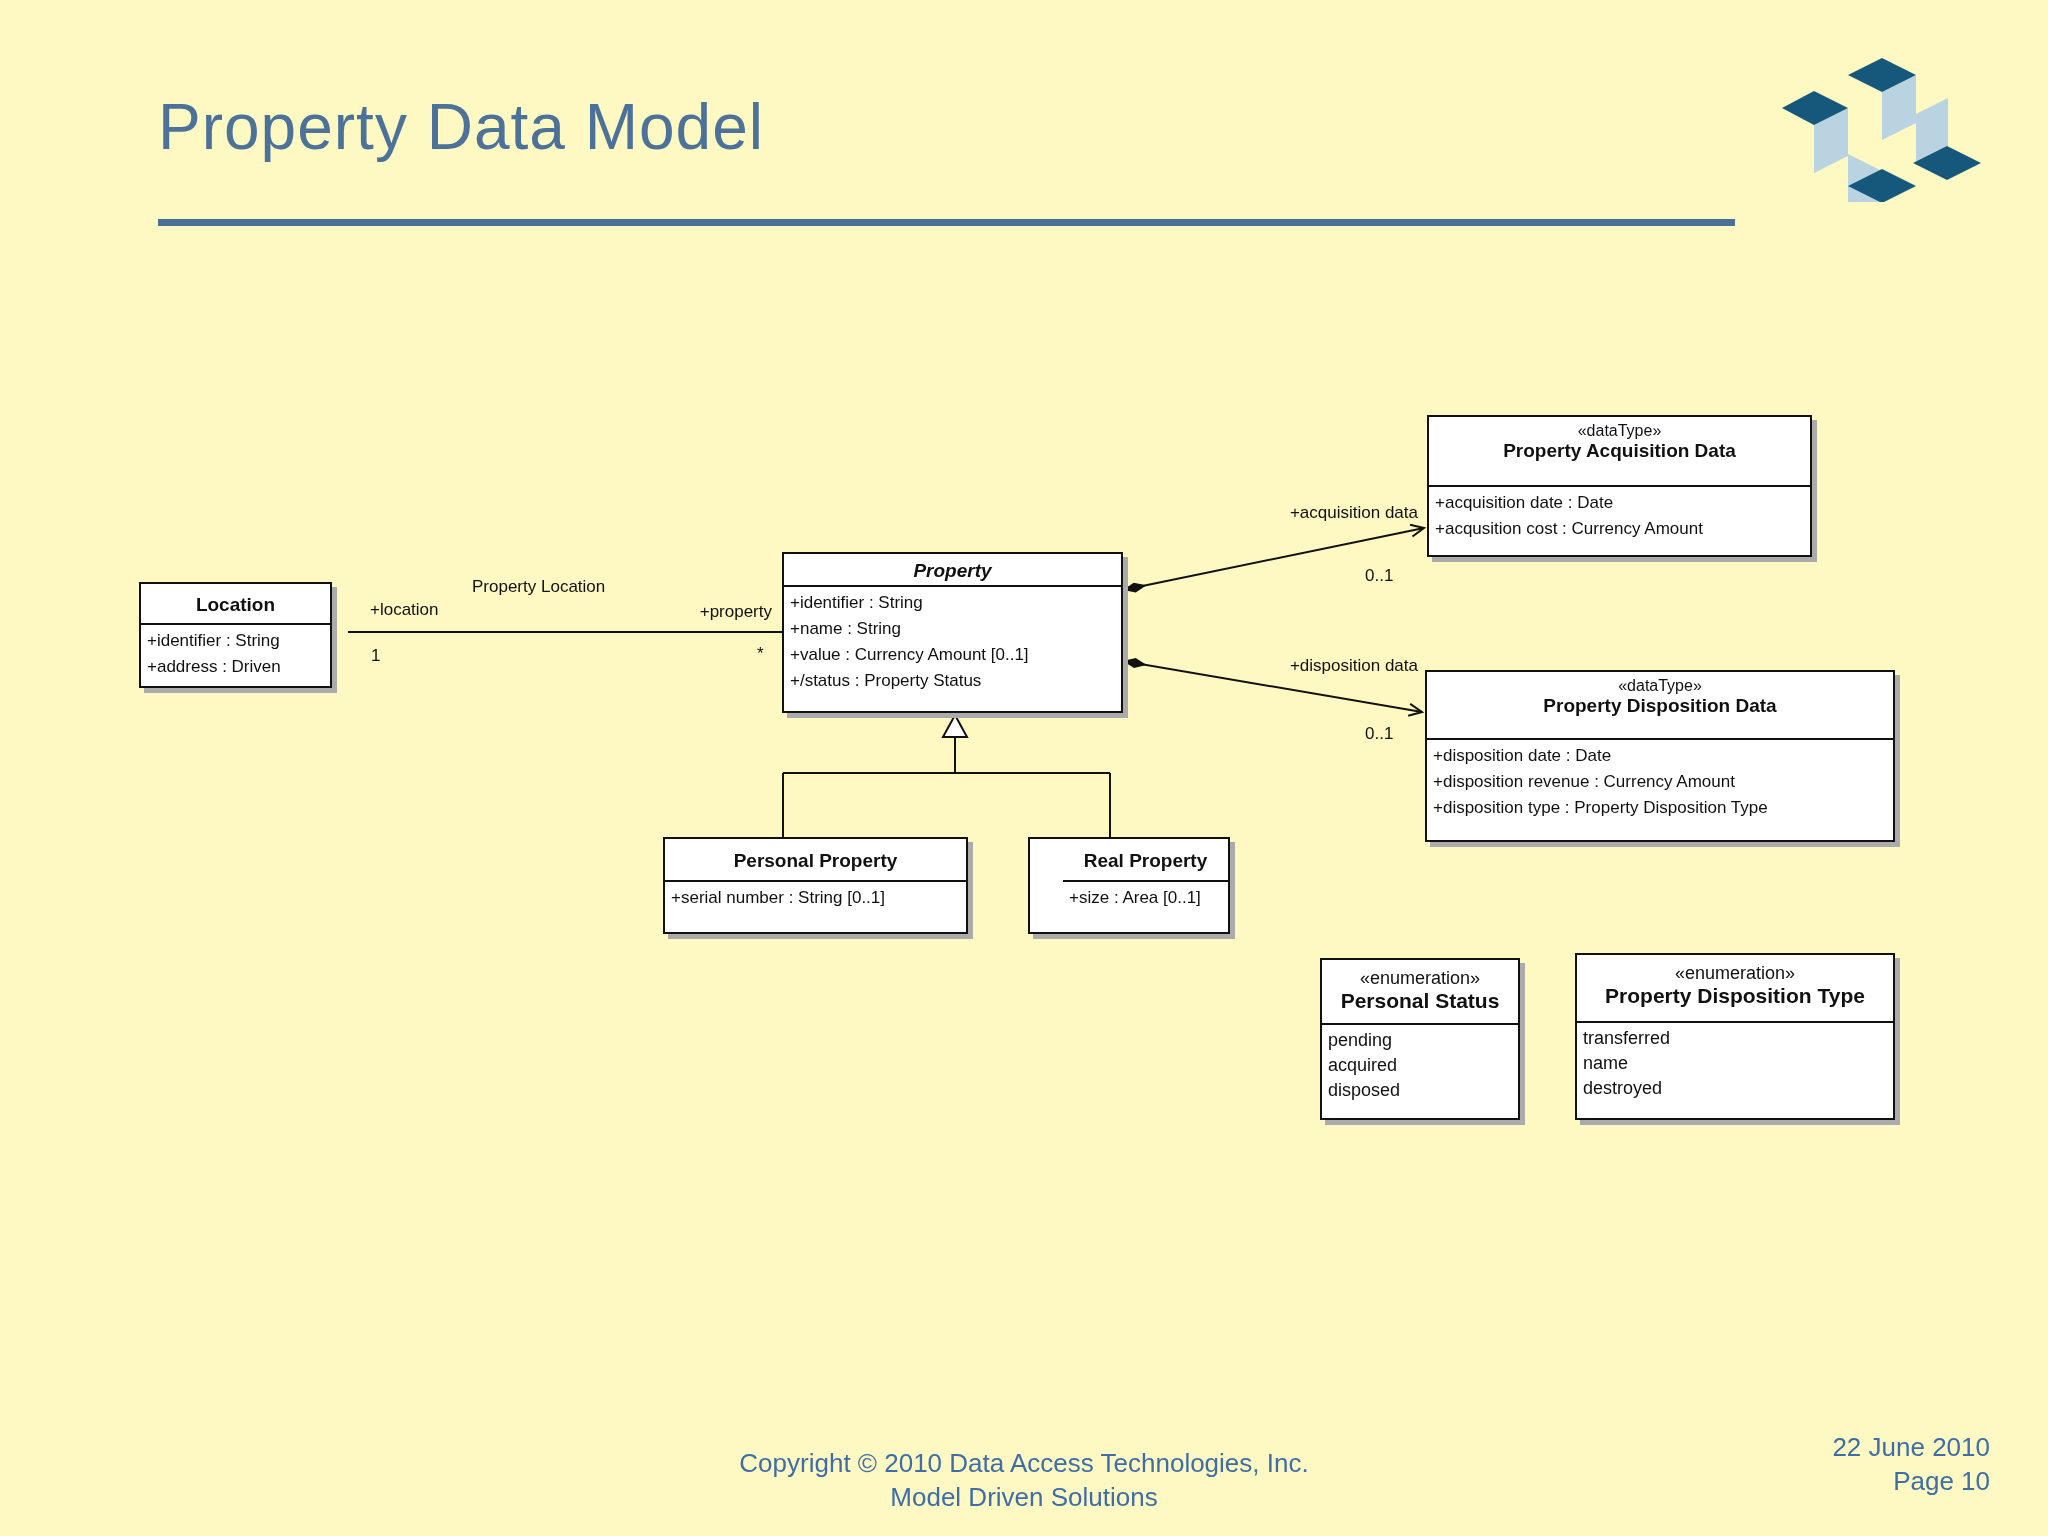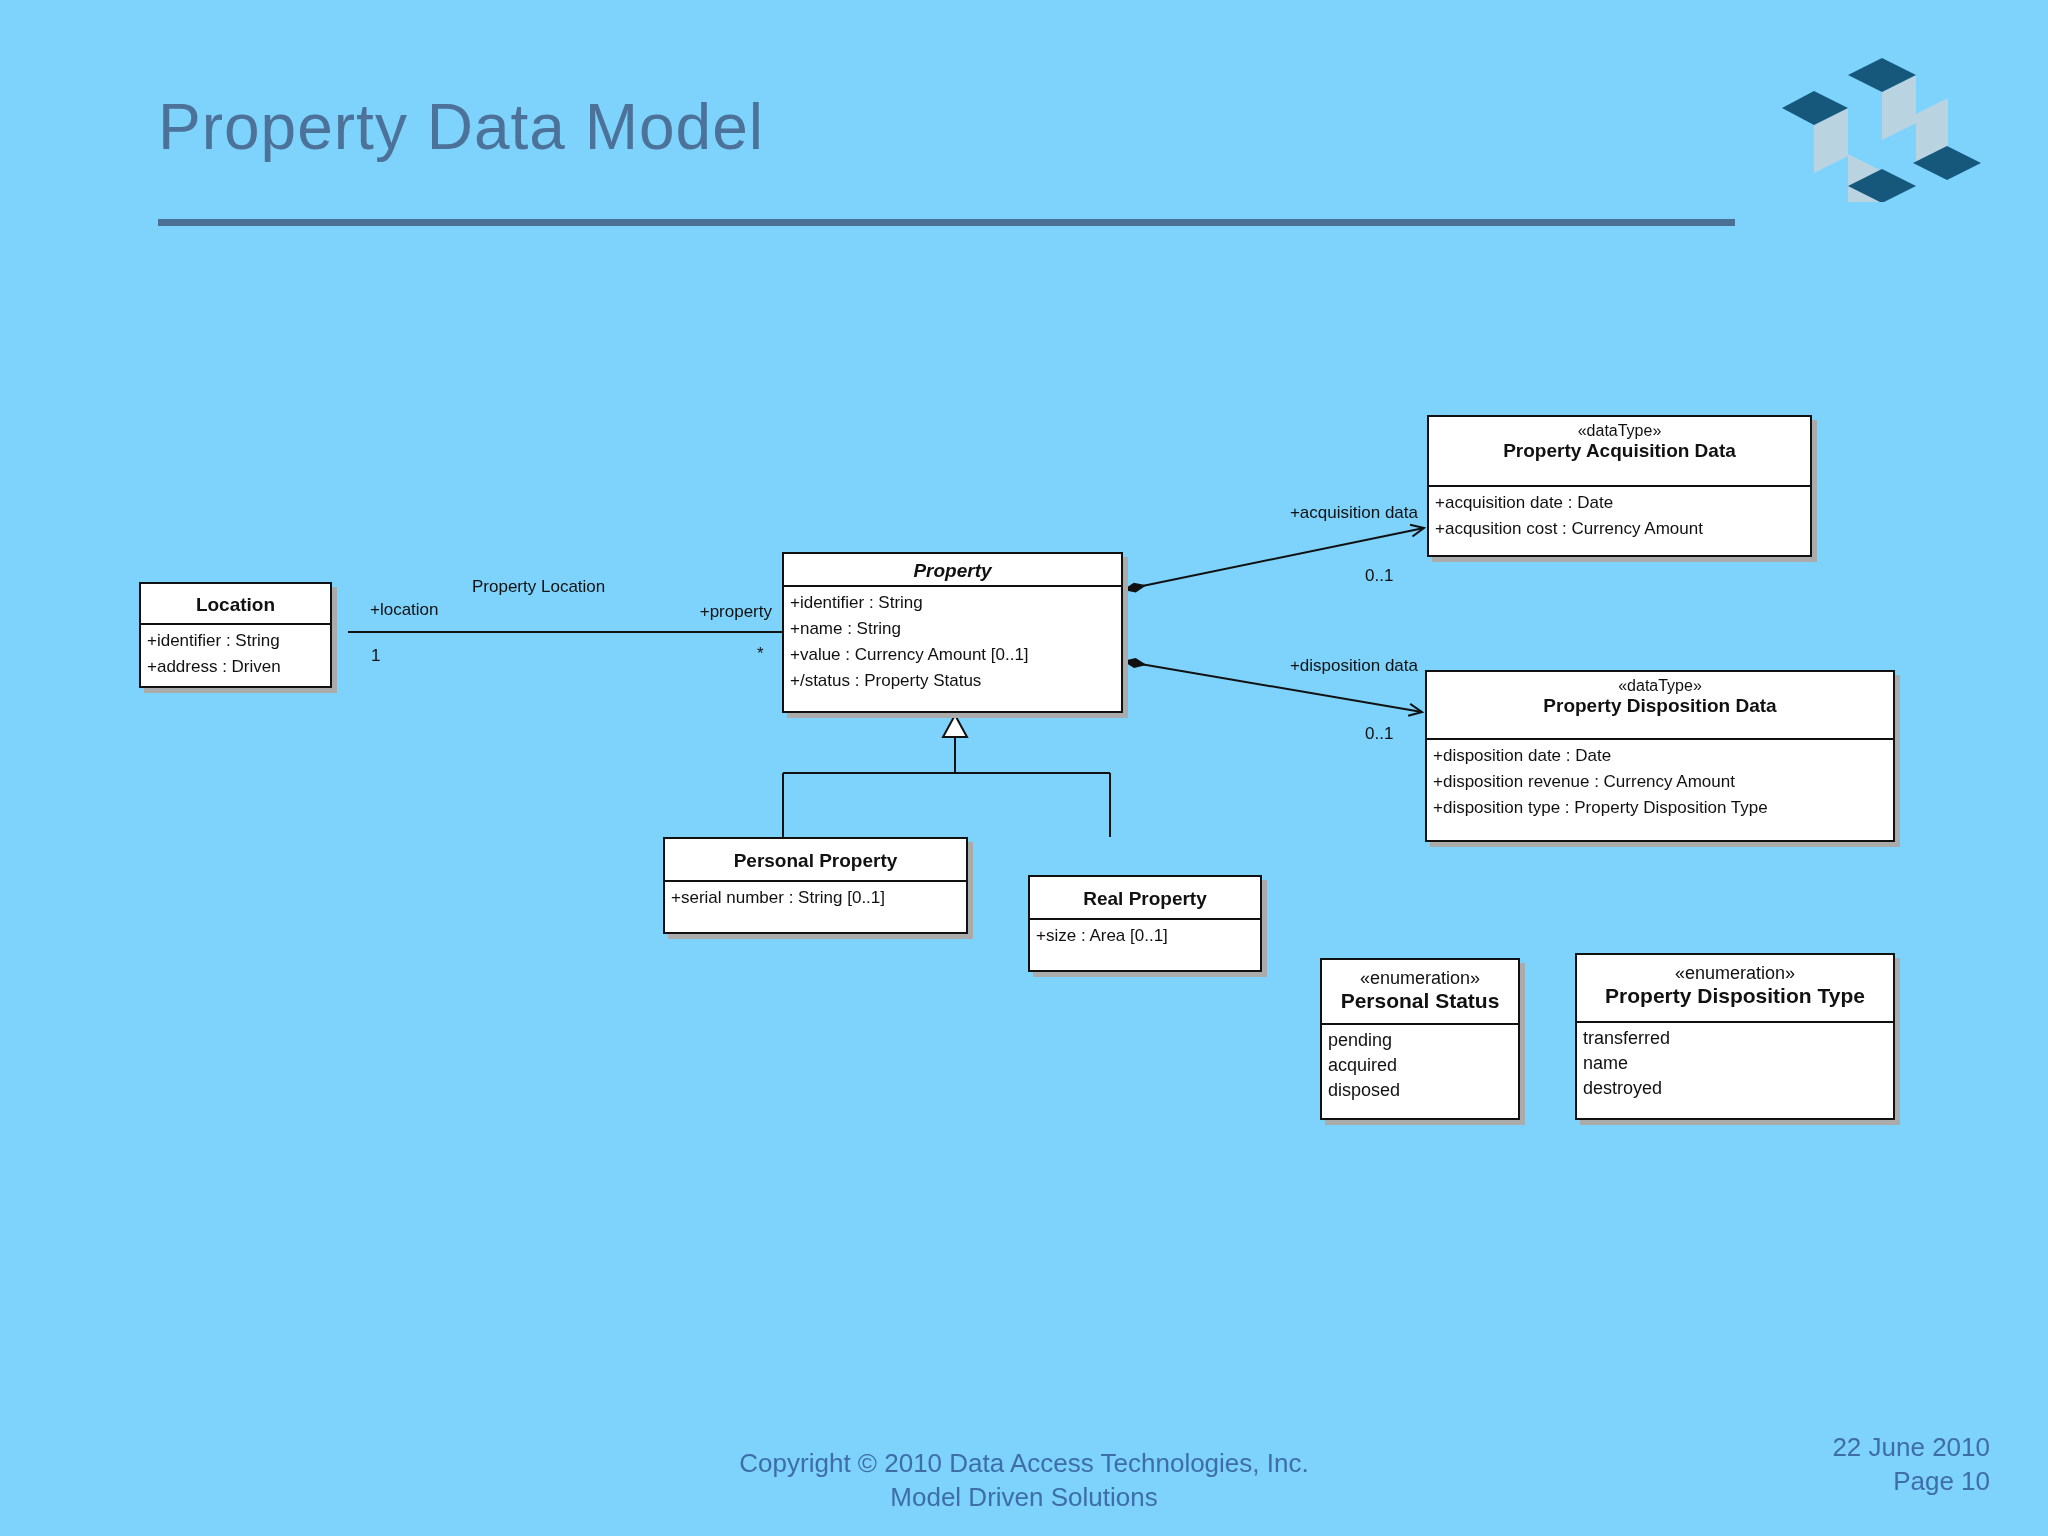--- a/index.html
+++ b/index.html
@@ -1,17 +1,17 @@
 <!DOCTYPE html>
 <html><head>
 <meta charset="utf-8">
 <style>
   html,body { margin:0; padding:0; background:#e8e8e8; }
   #slide {
-    position:relative; width:2048px; height:1536px; background:#7dd3fc;
+    position:relative; width:2048px; height:1536px; background:#fef9c3;
     font-family:"Liberation Sans", sans-serif; overflow:hidden; color:#111;
   }
   
   .page-title { position:absolute; left:158px; top:90px; font-size:64px; font-weight:400;
     color:#4d7299; letter-spacing:1px; white-space:nowrap; }
   .title-rule { position:absolute; left:158px; top:219px; width:1577px; height:7px; background:#4a7095; }
   .logo { position:absolute; left:1782px; top:30px; }
   
   .uml-class { position:absolute; background:#fff; border:2px solid #111;
     box-shadow:5px 5px 0 #ababab; box-sizing:border-box; }
@@ -123,21 +123,21 @@
     </div>
   </div>
 
   <div class="uml-class" style="left:663px; top:837px; width:305px; height:97px;">
     <div class="uml-head head-center-45"><span class="uml-name">Personal Property</span></div>
     <div class="uml-attrs">
       <div class="attr">+serial number : String [0..1]</div>
     </div>
   </div>
 
-  <div class="uml-class" style="left:1028px; top:875px; width:234px; height:97px;">
+  <div class="uml-class" style="left:1028px; top:837px; width:202px; height:97px;padding-left:33px;">
     <div class="uml-head head-center-45"><span class="uml-name">Real Property</span></div>
     <div class="uml-attrs">
       <div class="attr">+size : Area [0..1]</div>
     </div>
   </div>
 
   <div class="uml-class enum" style="left:1320px; top:958px; width:200px; height:162px;">
     <div class="uml-head" style="height:65px;">
       <div class="uml-stereotype">«enumeration»</div>
       <div class="uml-name">Personal Status</div>

